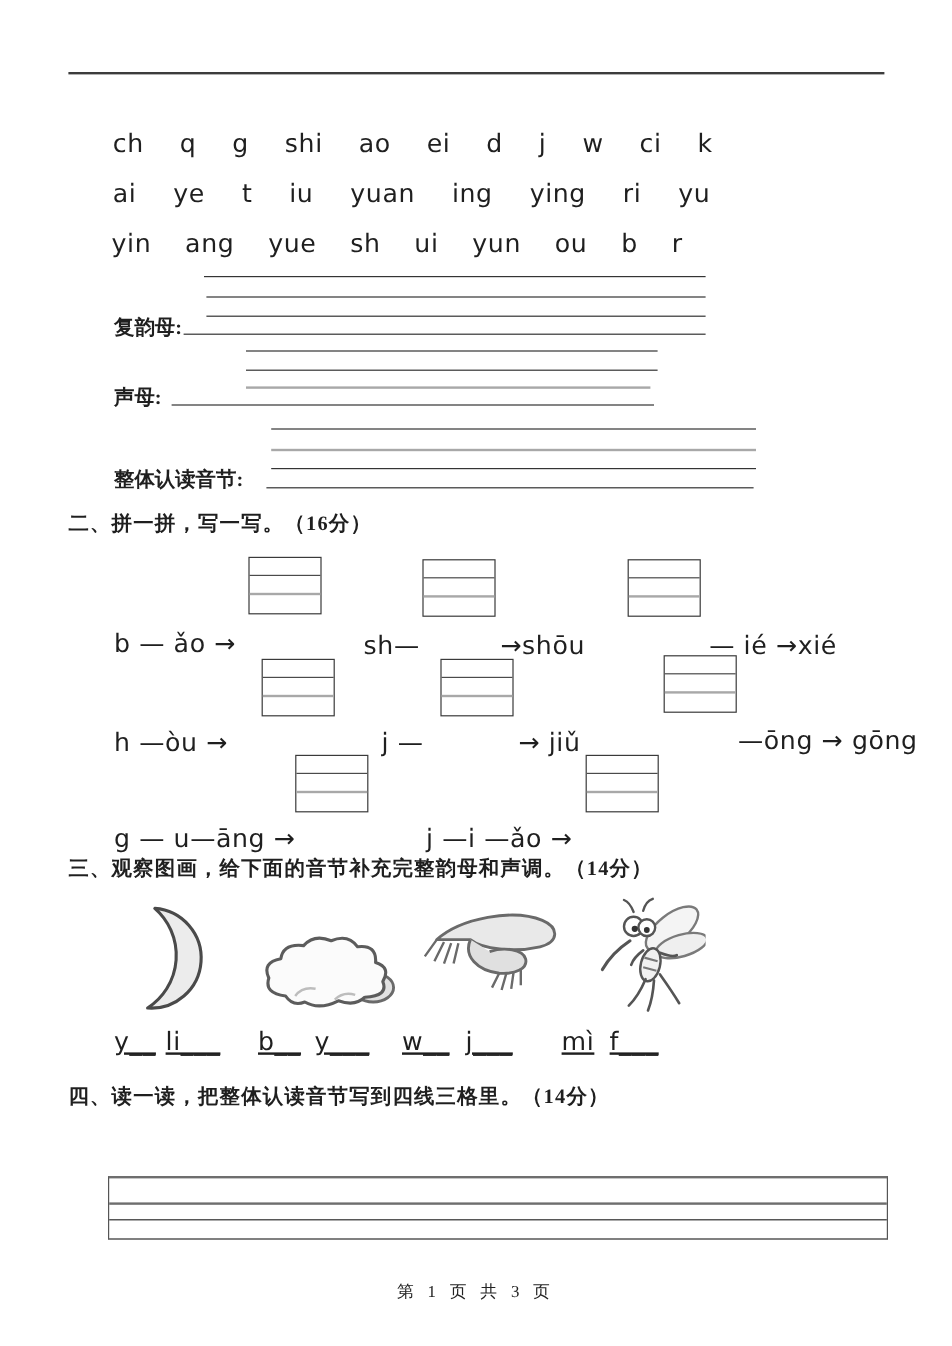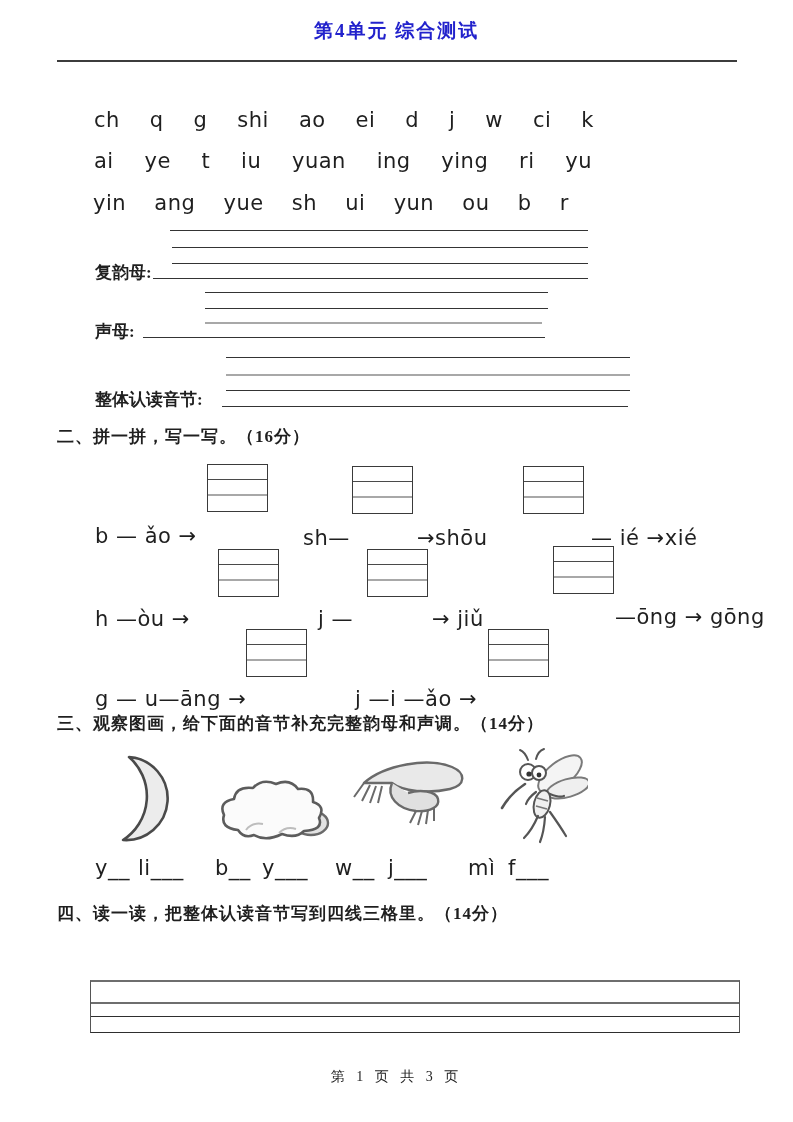--- a/index.html
+++ b/index.html
@@ -13,36 +13,35 @@
   .heading{font-size:17px;font-weight:bold;letter-spacing:1px;white-space:nowrap;}
   .row{display:flex;justify-content:space-between;font-size:21px;}
   .wline{height:0;border-top:1.6px solid #343434;}
   .wline.gray{border-top:2.6px solid #a8a8a8;}
   .glabel{font-size:17px;font-weight:bold;white-space:nowrap;}
   .pbox{width:59px;height:46px;border:1.6px solid #3a3a3a;background:#fff;}
   .pbox .bl{position:absolute;left:0;right:0;height:0;display:block;}
   .pbox .b1{top:14px;border-top:1.4px solid #4a4a4a;}
   .pbox .b2{top:29px;border-top:2.2px solid #a8a8a8;}
   .eq{font-size:21px;white-space:nowrap;margin-top:36px;}
-  .ans{font-size:21px;white-space:nowrap;}
+  .ans{font-size:21px;white-space:nowrap;text-decoration:underline;}
   .syls{display:flex;justify-content:space-between;font-size:21px;}
   .grid4{border-left:1.6px solid #555;border-right:1.6px solid #555;
          border-top:2.4px solid #6e6e6e;border-bottom:1.6px solid #2e2e2e;background:#fff;}
   .grid4 .gl{position:absolute;left:0;right:0;height:0;display:block;}
   .grid4 .g1{top:20px;border-top:2.2px solid #6e6e6e;}
   .grid4 .g2{top:34px;border-top:1.4px solid #2e2e2e;}
   .footer{width:100%;text-align:center;top:1068px;font-size:14px;letter-spacing:4px;color:#222;}
   svg{display:block;}
 </style>
 </head>
 <body>
 
 <div class="page">
 
-  <div class="abs title cn">第4单元 综合测试</div>
   <div class="abs hrule"></div>
 
 
   <div class="abs row py" style="left:94px;top:149px;width:498px">
     <span>ai</span>
     <span>ye</span>
     <span>t</span>
     <span>iu</span>
     <span>yuan</span>
     <span>ing</span>

